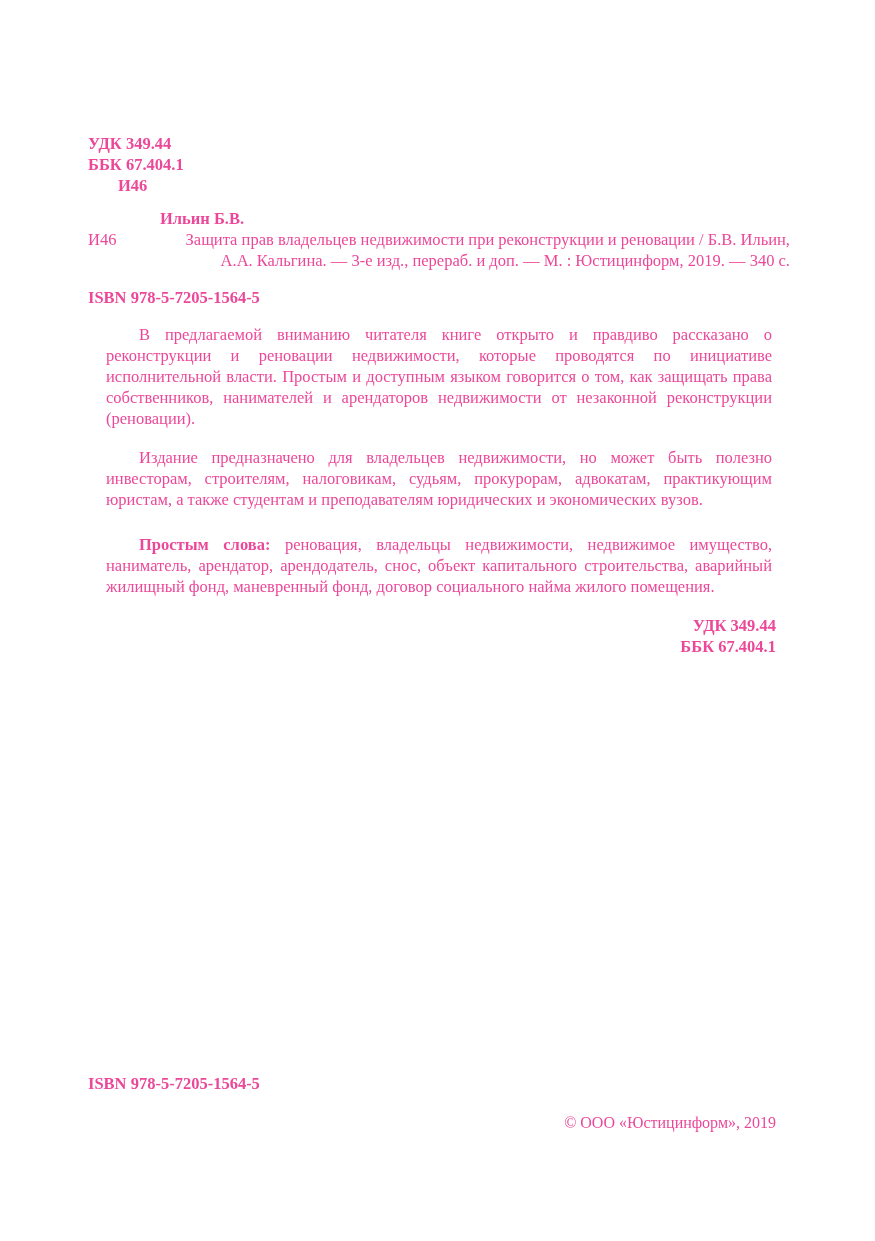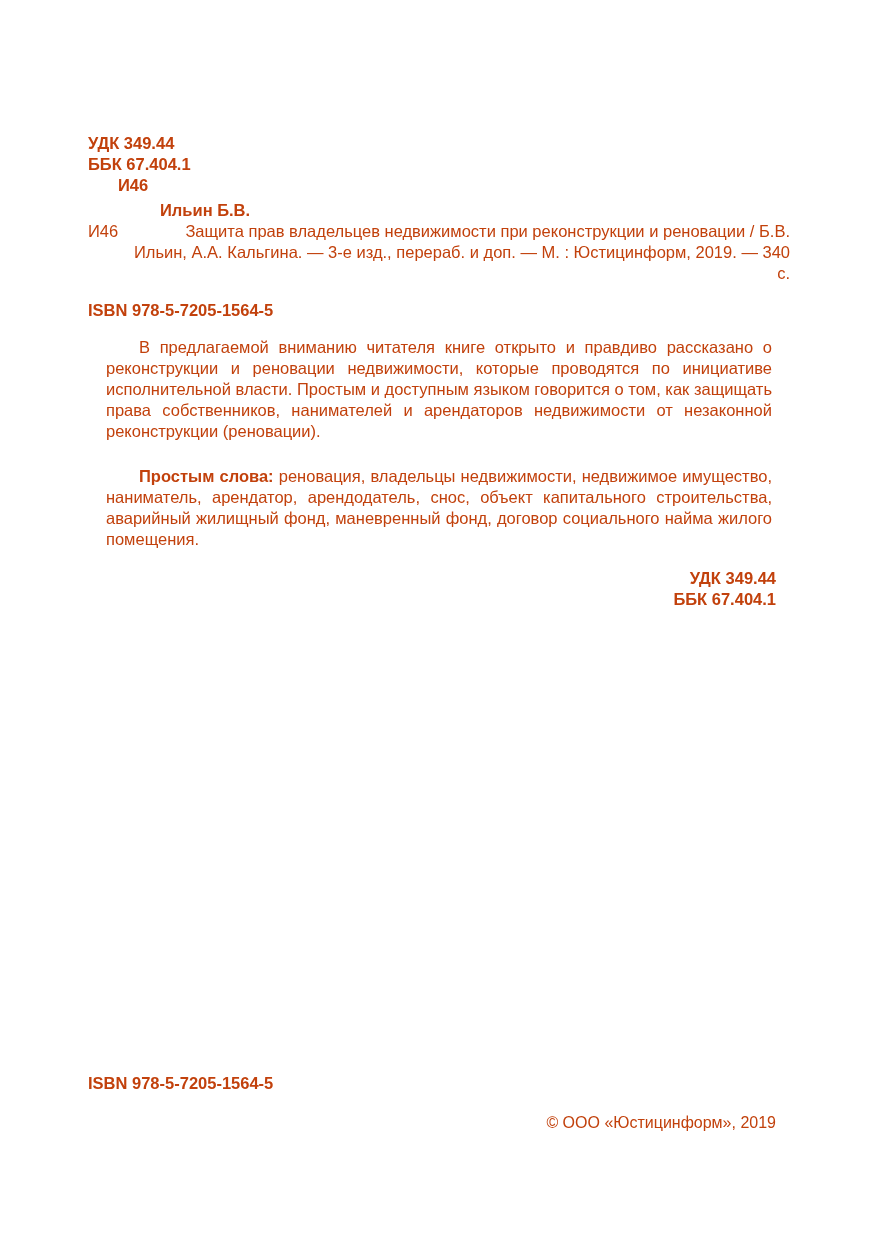--- a/index.html
+++ b/index.html
@@ -5,40 +5,40 @@
   html, body {
     margin: 0;
     padding: 0;
     background: #ffffff;
   }
   .page {
     position: relative;
     width: 875px;
     height: 1241px;
     background: #ffffff;
-    font-family: Liberation Sans, sans-serif;
-    color: #c2410c;
+    font-family: Liberation Serif, serif;
+    color: #ec4899;
     overflow: hidden;
   }
   .content {
     position: absolute;
     left: 88px;
     top: 133px;
     width: 702px;
     font-size: 16.5px;
     line-height: 21px;
   }
   .top-codes div {
     font-weight: 700;
   }
   .top-code-indent {
     margin-left: 30px;
   }
   .author-line {
-    margin-top: 4px;
+    margin-top: 12px;
     margin-left: 72px;
     font-weight: 700;
   }
   .bib-block {
     position: relative;
     margin-left: 39px;
   }
   .bib-index {
     position: absolute;
     left: -39px;
@@ -103,20 +103,21 @@
     <div class="author-line">Ильин Б.В.</div>
 
     <div class="bib-block">
       <span class="bib-index">И46</span>
       <p class="bib-text">Защита прав владельцев недвижимости при реконструкции и реновации / Б.В. Ильин, А.А. Кальгина. — 3-е изд., перераб. и доп. — М. : Юстицинформ, 2019. — 340 с.</p>
     </div>
 
     <p class="isbn-top">ISBN 978-5-7205-1564-5</p>
 
     <p class="body-par first">В предлагаемой вниманию читателя книге открыто и правдиво рассказано о реконструкции и реновации недвижимости, которые проводятся по инициативе исполнительной власти. Простым и доступным языком говорится о том, как защищать права собственников, нанимателей и арендаторов недвижимости от незаконной реконструкции (реновации).</p>
+    <p class="body-par">Издание предназначено для владельцев недвижимости, но может быть полезно инвесторам, строителям, налоговикам, судьям, прокурорам, адвокатам, практикующим юристам, а также студентам и преподавателям юридических и экономических вузов.</p>
 
     <p class="body-par keywords"><strong>Простым слова:</strong><span> реновация, владельцы недвижимости, недвижимое имущество, наниматель, арендатор, арендодатель, снос, объект капитального строительства, аварийный жилищный фонд, маневренный фонд, договор социального найма жилого помещения.</span></p>
 
     <div class="right-codes">
       <div>УДК 349.44</div>
       <div>ББК 67.404.1</div>
     </div>
 
   </div>
 

